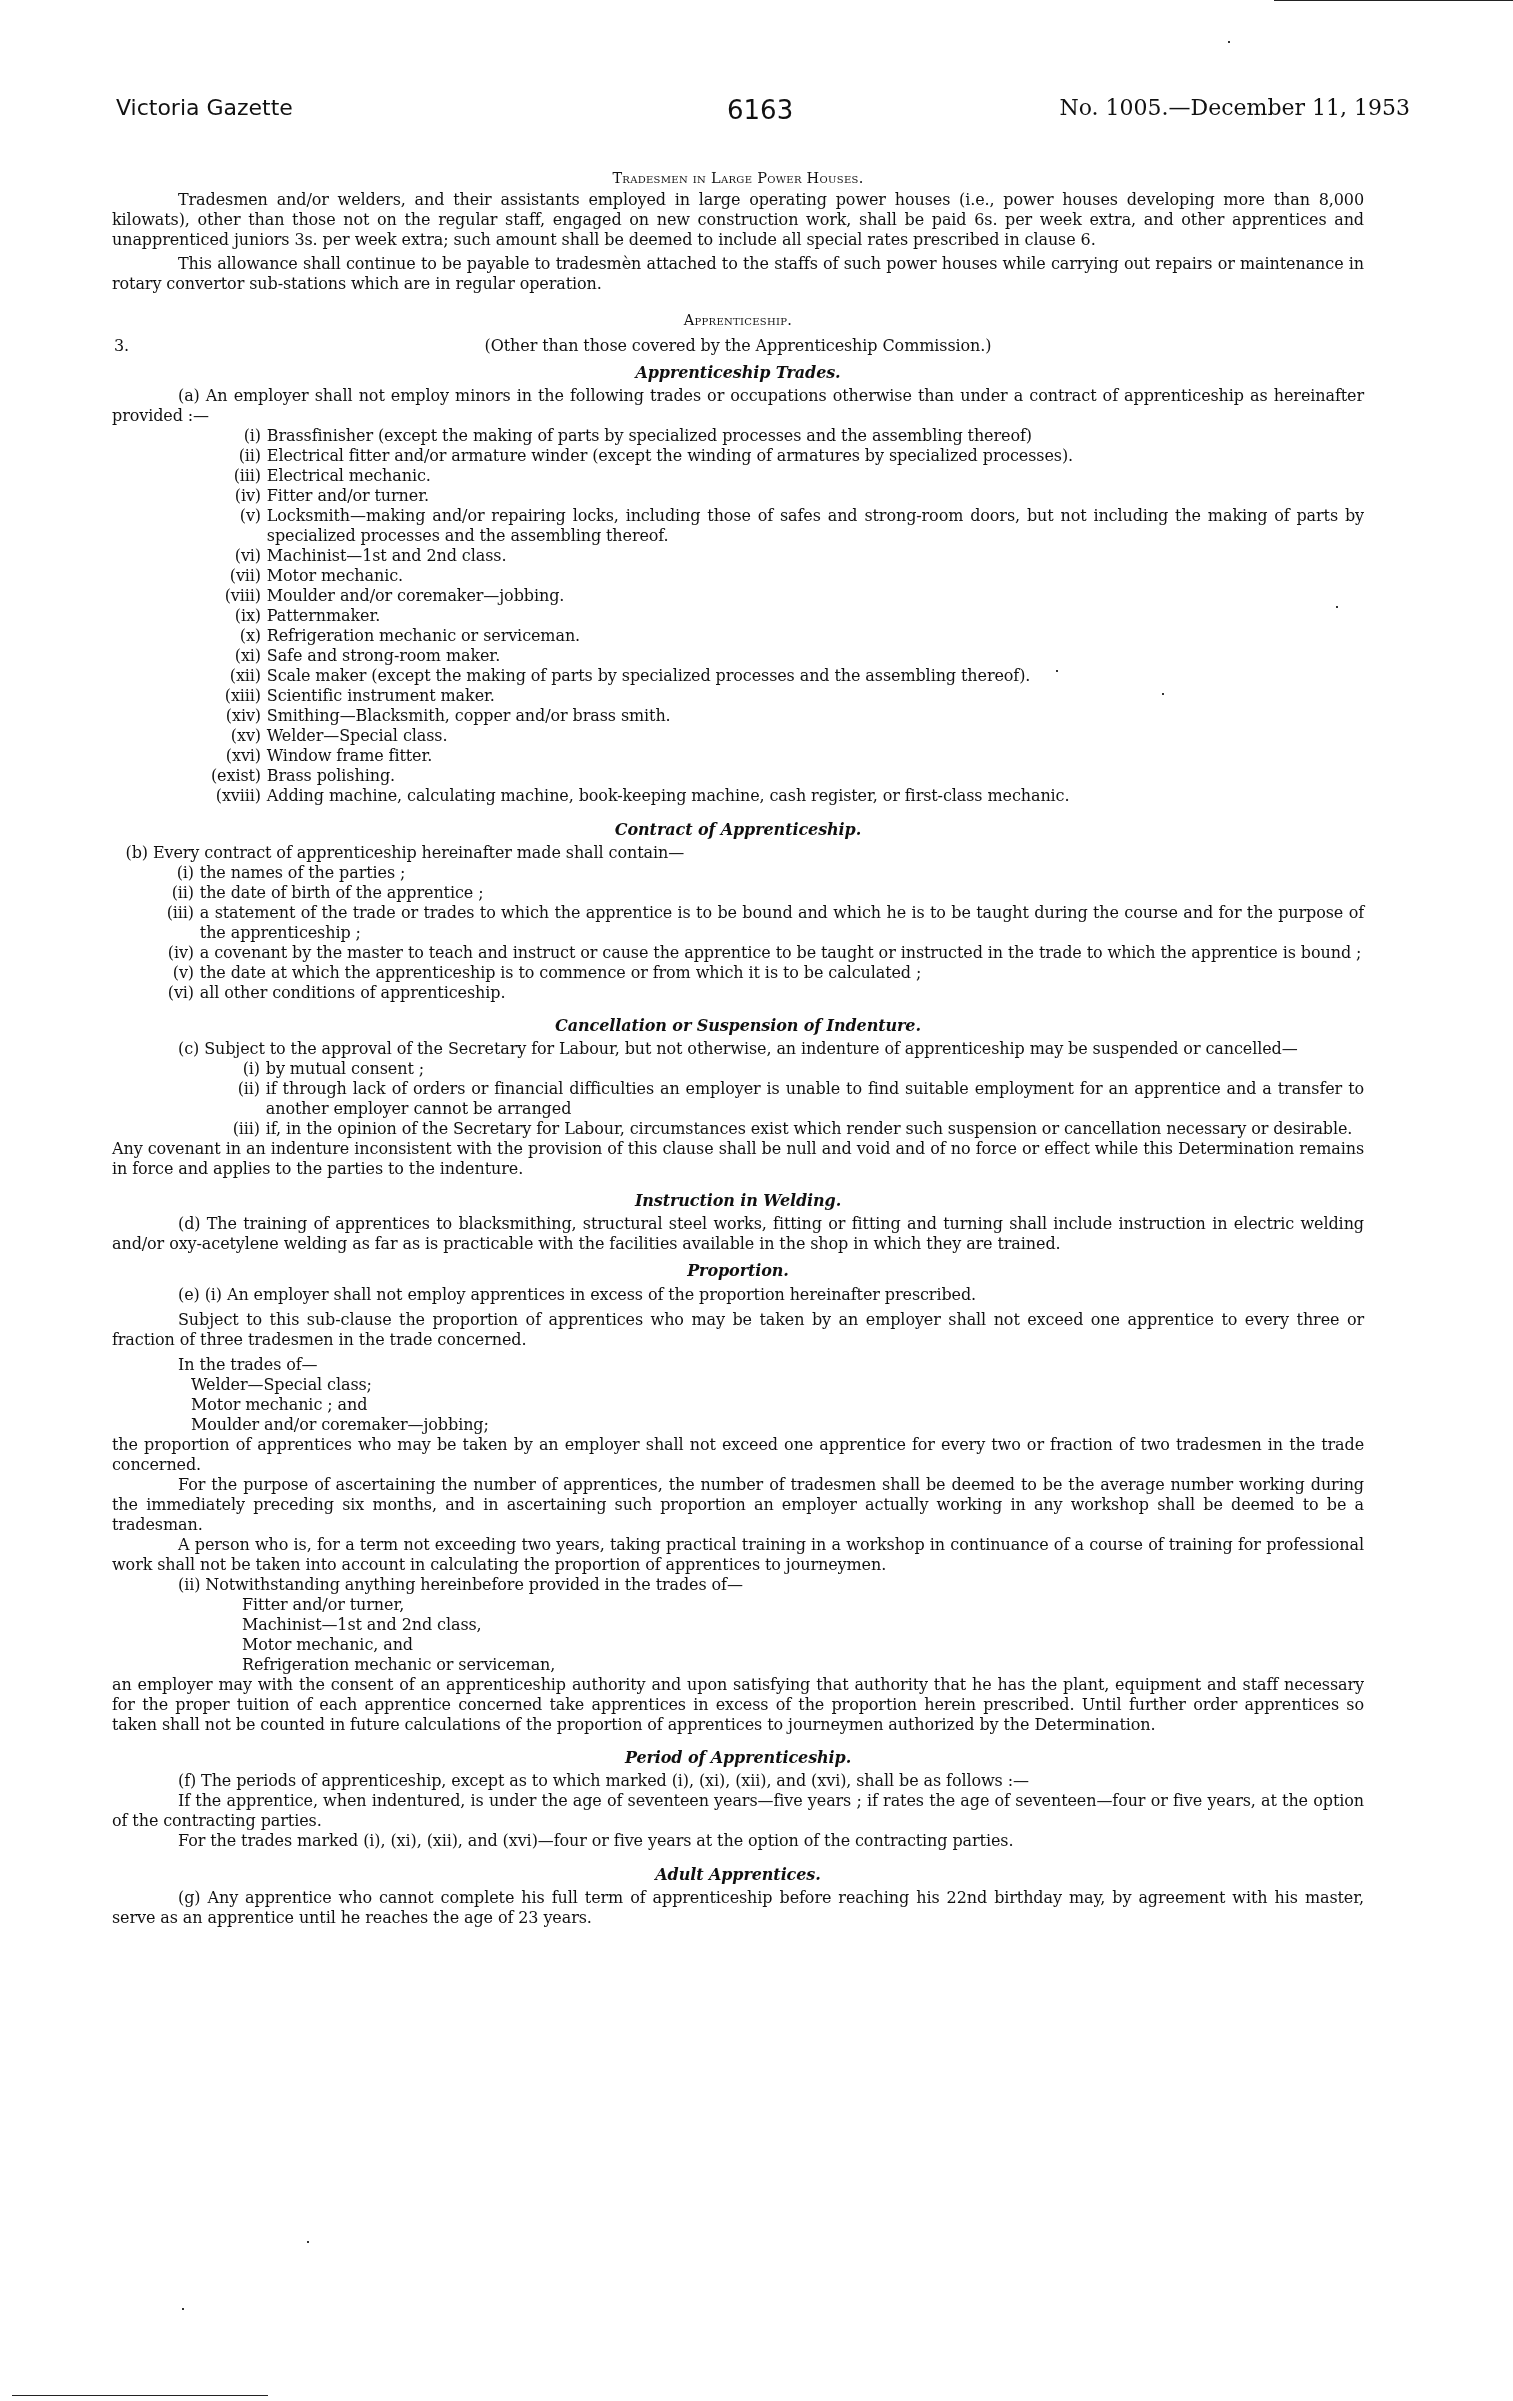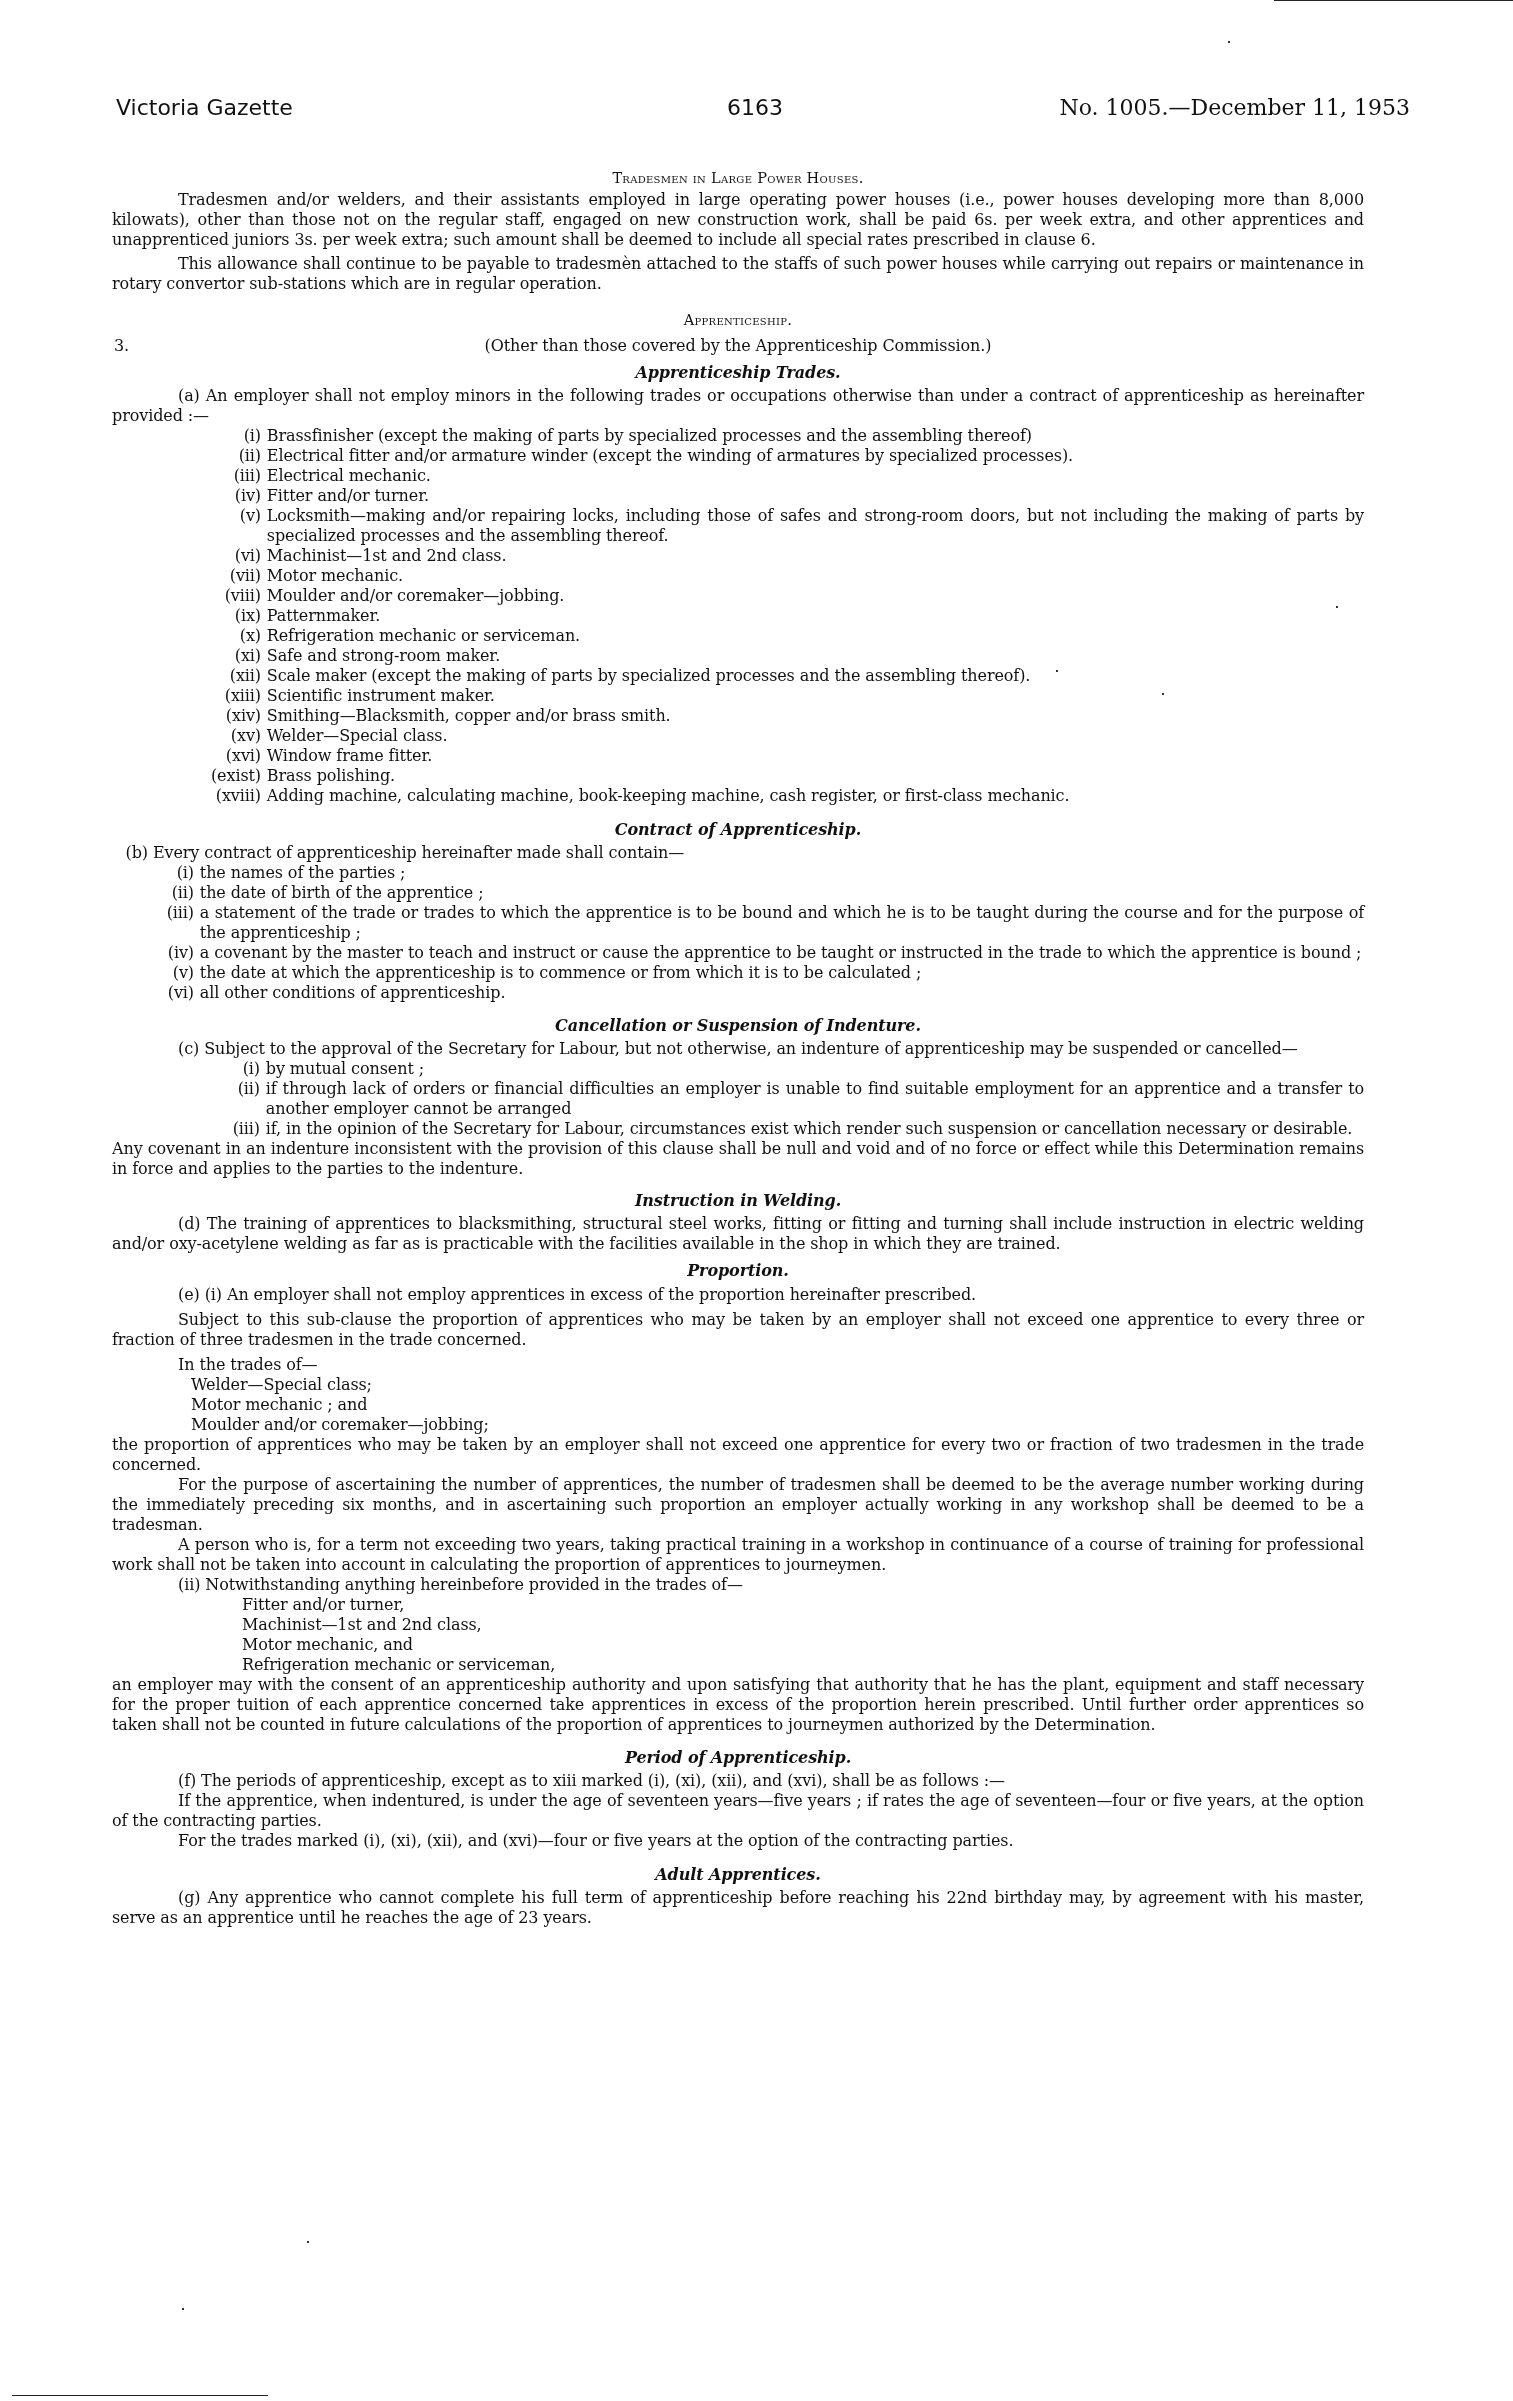--- a/index.html
+++ b/index.html
@@ -1,21 +1,21 @@
 <!DOCTYPE html>
 <html><head>
 <meta charset="utf-8">
 <style>
   html, body { margin:0; padding:0; background:#ffffff; }
   body { width:1514px; height:2401px; position:relative; overflow:hidden; color:#111; }
   .topline { position:absolute; top:0; left:1274px; width:239px; height:0; border-top:1px solid #222; }
   .botline { position:absolute; top:2395px; left:11.6px; width:256px; height:0; border-top:1px solid #222; }
   .header { position:absolute; top:95px; left:116px; width:1294px; height:33px; font-family:"DejaVu Serif", serif; }
   .h-left { position:absolute; left:0; top:0; font-size:22px; font-family:"DejaVu Sans", sans-serif; }
-  .h-center { position:absolute; left:611px; top:0; font-size:22px; font-family:"DejaVu Sans", sans-serif; }
+  .h-center { position:absolute; left:611px; top:0; font-size:26px; font-family:"DejaVu Sans", sans-serif; }
   .h-right { position:absolute; right:0; top:0; font-size:22px; }
   .page { position:absolute; top:162px; left:112px; width:1252px; font-family:"DejaVu Serif", serif; font-size:16px; line-height:20px; letter-spacing:-0.1px; }
   p { margin:0; text-align:justify; }
   .ind { text-indent:66px; }
   .h-sc { text-align:center; font-variant:small-caps; font-size:14.5px; letter-spacing:0.3px; margin:5.8px 0 1.9px; }
   .h-it { text-align:center; font-style:italic; margin:7.7px 0 2.9px;font-weight:bold; }
   .gap { height:9.7px; }
   .clause-row { position:relative; text-align:center; margin:5.8px 0 4.8px; }
   .clause-num { position:absolute; left:1.9px; top:0; }
   ol.items { list-style:none; margin:0; padding:0; }
@@ -202,21 +202,21 @@
     <p class="sub-ii">(ii) Notwithstanding anything hereinbefore provided in the trades of—</p>
     <ul class="plain-list l2" style="padding-left:0">
       <li style="padding-left:130px">Fitter and/or turner,</li>
       <li style="padding-left:130px">Machinist—1st and 2nd class,</li>
       <li style="padding-left:130px">Motor mechanic, and</li>
       <li style="padding-left:130px">Refrigeration mechanic or serviceman,</li>
     </ul>
     <p>an employer may with the consent of an apprenticeship authority and upon satisfying that authority that he has the plant, equipment and staff necessary for the proper tuition of each apprentice concerned take apprentices in excess of the proportion herein prescribed.  Until further order apprentices so taken shall not be counted in future calculations of the proportion of apprentices to journeymen authorized by the Determination.</p>
 
     <div class="h-it" style="margin-top:13.5px">Period of Apprenticeship.</div>
-    <p class="ind">(f) The periods of apprenticeship, except as to xiii marked (i), (xi), (xii), and (xvi), shall be as follows :—</p>
+    <p class="ind">(f) The periods of apprenticeship, except as to which marked (i), (xi), (xii), and (xvi), shall be as follows :—</p>
     <p class="ind">If the apprentice, when indentured, is under the age of seventeen years—five years ;  if rates the age of seventeen—four or five years, at the option of the contracting parties.</p>
     <p class="ind">For the trades marked (i), (xi), (xii), and (xvi)—four or five years at the option of the contracting parties.</p>
 
     <div class="h-it" style="margin-top:13.5px">Adult Apprentices.</div>
     <p class="ind" style="margin-top:3px">(g) Any apprentice who cannot complete his full term of apprenticeship before reaching his 22nd birthday may, by agreement with his master, serve as an apprentice until he reaches the age of 23 years.</p>
   </section>
 </div>
 
 <div class="mark" style="left:1228px;top:41px"></div>
 <div class="mark" style="left:1336px;top:606px"></div>

